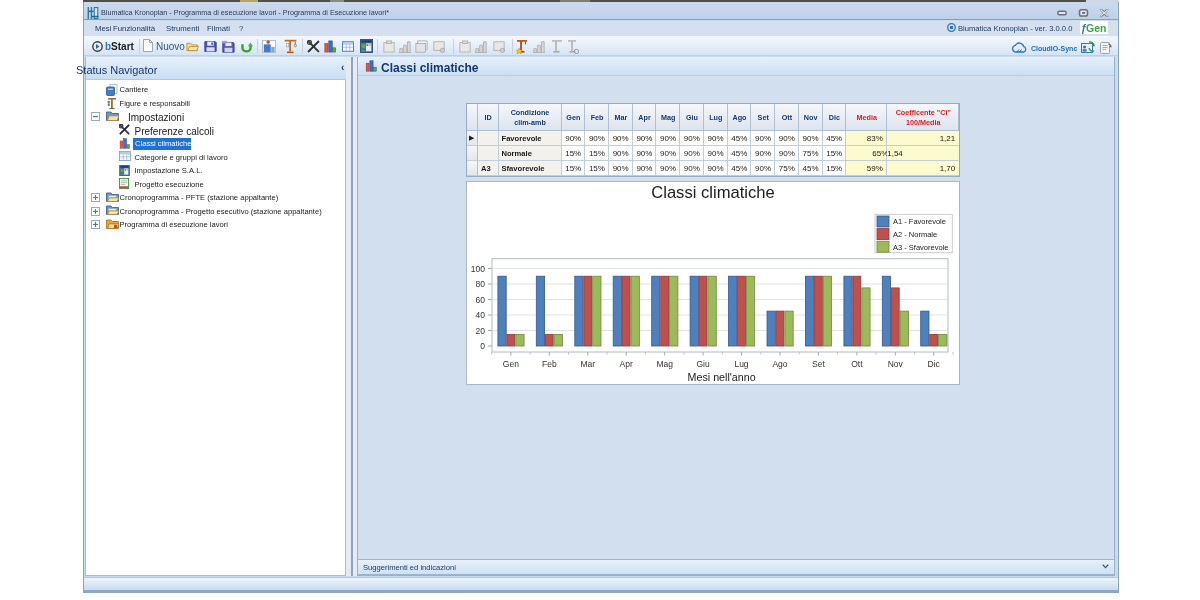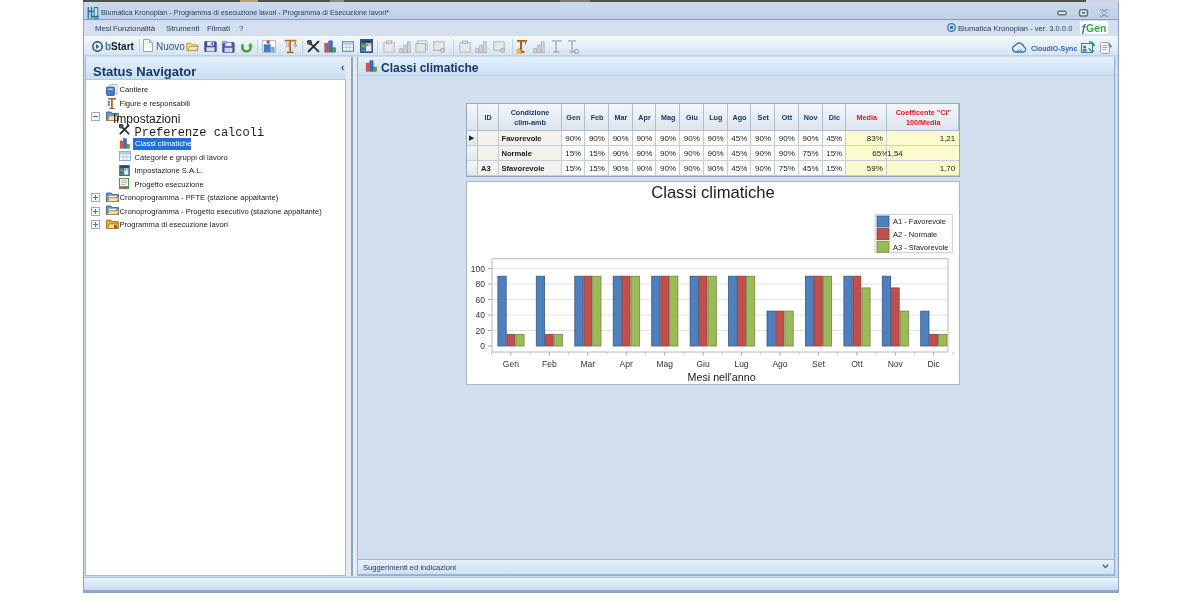--- a/index.html
+++ b/index.html
@@ -212,21 +212,21 @@
 </svg>
 <svg class="abs" style="left:1099px;top:41px;" width="13" height="13" viewBox="0 0 13 13">
   <rect x="1.5" y="1.5" width="9" height="11" rx="1" fill="#f4f4f4" stroke="#9aa4ae" stroke-width="1"></rect>
   <path d="M3.5 4.5 L8.5 4.5 M3.5 6.5 L8.5 6.5 M3.5 8.5 L7 8.5" stroke="#9aa4ae" stroke-width="0.9"></path>
   <path d="M9 3 A3 3 0 0 1 12 6" fill="none" stroke="#6a7680" stroke-width="1.2"></path>
   <path d="M12 4 L12.4 6.6 L9.8 6 Z" fill="#6a7680"></path>
 </svg>
 
 <div class="abs" style="left:85px;top:57px;width:261px;height:519px;background:#ffffff;border:1px solid #a6bcd4;"></div>
 <div class="abs" style="left:86px;top:57px;width:261px;height:23px;background:linear-gradient(#e6f0fb,#c9def2);border-bottom:1px solid #b3c9e0;"></div>
-<div class="tx" style="left:93px;top:64px;font-size:13px;font-weight:bold;color:#15376e;">Status Navigator</div>
+<div class="tx" style="left:76px;top:64px;font-size:11px;font-weight:normal;color:#15376e;">Status Navigator</div>
 <div class="tx" style="left:341px;top:62px;font-size:10px;font-weight:bold;color:#1f3a64;">‹</div>
 
 <div class="abs" style="left:346px;top:57px;width:11px;height:519px;background:#e6ebf2;">
     <div class="abs" style="left:5px;top:0;width:1.5px;height:519px;background:#8ea5c2;"></div>
   </div>
 <div class="abs" style="left:0;top:0;width:0;height:0;"></div>
 
 <div class="abs" style="left:357px;top:57px;width:758px;height:519px;background:#d1dfef;border:1px solid #96b1d0;"></div>
 <div class="abs" style="left:358px;top:57px;width:756px;height:19px;background:linear-gradient(#e6f0fb,#cadff2);border-bottom:1px solid #b9cfe5;"></div>
 <svg class="abs" style="left:365px;top:60px;" width="12" height="12" viewBox="0 0 14 15">
@@ -251,27 +251,27 @@
   </svg>
 <div class="tx" style="left:119.5px;top:98.8px;font-size:7.6px;color:#1a1a1a;">Figure e responsabili</div>
 <svg class="abs" style="left:91px;top:112.0px;" width="9" height="9" viewBox="0 0 9 9">
     <rect x="0.5" y="0.5" width="8" height="8" fill="#fdfdfd" stroke="#98acc0" stroke-width="1"></rect>
     <path d="M2 4.5 L7 4.5" stroke="#5a748e" stroke-width="1.2"></path>
   </svg>
 <svg class="abs" style="left:106px;top:110.5px;" width="13" height="11" viewBox="0 0 13 11">
     <path d="M0.5 9.5 L0.5 1 L5 1 L6.2 2.5 L12.5 2.5 L12.5 9.5 Z" fill="#6d96be" stroke="#41628a" stroke-width="0.9"></path>
     <path d="M1.5 9.5 L3.2 4.8 L13 4.8 L11.2 9.5 Z" fill="#f2e3b3" stroke="#a8893f" stroke-width="0.9"></path>
   </svg>
-<div class="tx" style="left:113px;top:112.3px;font-size:12px;color:#1a1a1a;">Impostazioni</div>
+<div class="tx" style="left:128px;top:112.3px;font-size:10px;color:#1a1a1a;">Impostazioni</div>
 <svg class="abs" style="left:119px;top:124.0px;" width="11" height="11" viewBox="0 0 16 16">
     <path d="M2 2 L14 14" stroke="#3c3c3c" stroke-width="2.8" stroke-linecap="round"></path>
     <path d="M14 2 L2 14" stroke="#2a2a2a" stroke-width="2.8" stroke-linecap="round"></path>
     <circle cx="3" cy="3" r="2.6" fill="none" stroke="#3c3c3c" stroke-width="1.8"></circle>
   </svg>
-<div class="tx" style="left:134.5px;top:125.8px;font-size:12px;color:#1a1a1a;font-family:Liberation Mono, monospace;">Preferenze calcoli</div>
+<div class="tx" style="left:134.5px;top:125.8px;font-size:10px;color:#1a1a1a;">Preferenze calcoli</div>
 <svg class="abs" style="left:119px;top:137.5px;" width="11" height="11" viewBox="0 0 14 15">
     <rect x="1" y="4" width="3.6" height="10" fill="#e05848" stroke="#a03028" stroke-width="0.7"></rect>
     <rect x="5.6" y="1" width="4" height="13" fill="#3f6fc0" stroke="#27498a" stroke-width="0.7"></rect>
     <rect x="10.2" y="9" width="3.4" height="5" fill="#58a848" stroke="#357030" stroke-width="0.7"></rect>
   </svg>
 <div class="abs" style="left:132.5px;top:137.5px;width:58px;height:12px;background:#1e72d2;"></div>
 <div class="tx" style="left:135.0px;top:139.3px;font-size:7.6px;color:#ffffff;">Classi climatiche</div>
 <svg class="abs" style="left:119px;top:151.0px;" width="12" height="10" viewBox="0 0 14 12">
     <rect x="0.5" y="0.5" width="13" height="11" fill="#f6f9fd" stroke="#7aa0c8" stroke-width="1"></rect>
     <rect x="1" y="1" width="12" height="3" fill="#b3cce8"></rect>

